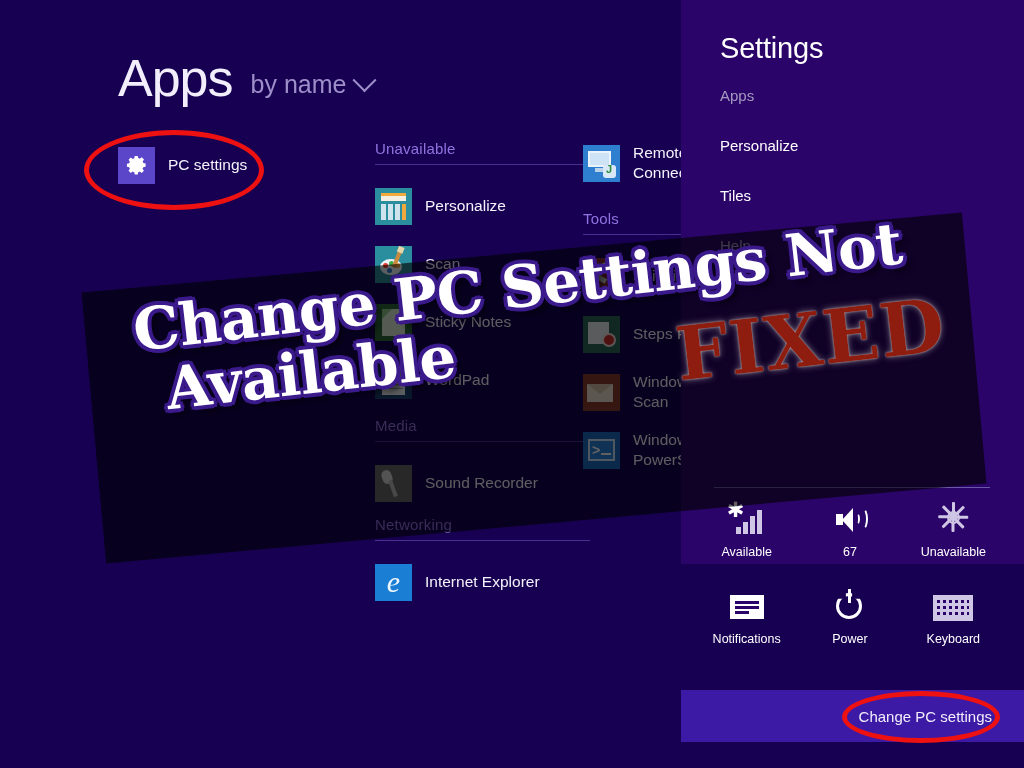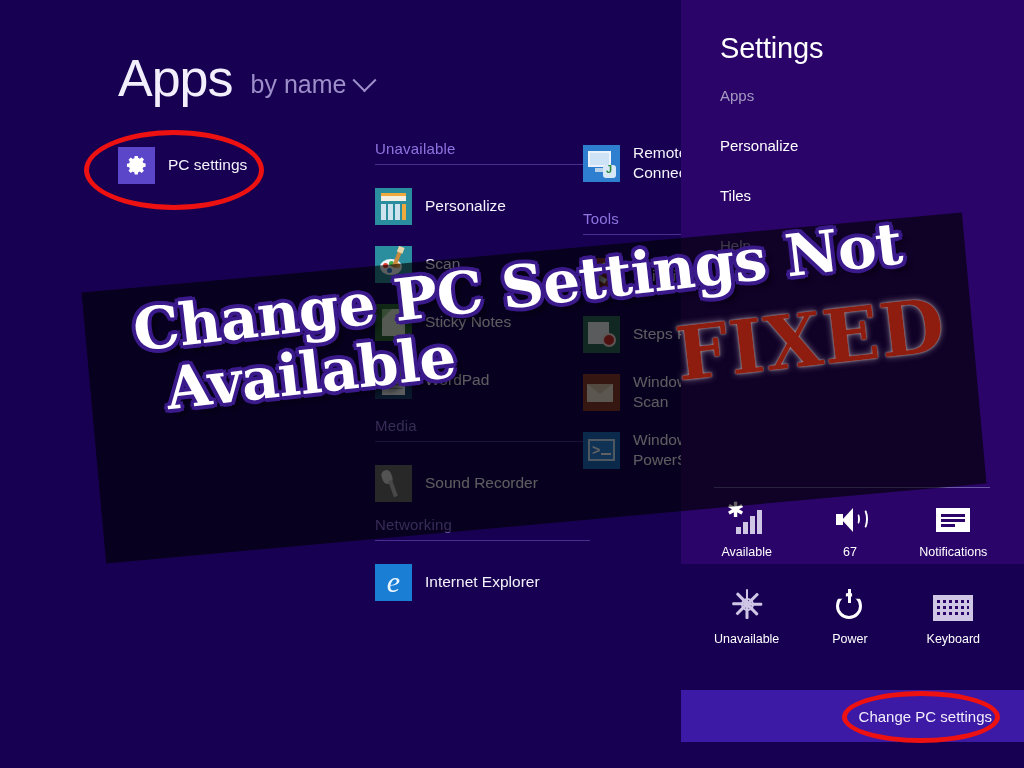--- a/index.html
+++ b/index.html
@@ -453,49 +453,49 @@
           <span class="cone"></span>
         <span class="w1"></span>
           <span class="w2"></span>
       </div>
     </div>
     <div class="quick-label">67</div>
   </div>
 
   <div class="quick-item">
     <div class="quick-icon">
-      <div class="notif">
-        <span class="bg"></span>
-        <span class="l l1"></span>
-          <span class="l l2"></span>
-          <span class="l l3"></span>
-      </div>
-    </div>
-    <div class="quick-label">Notifications</div>
-  </div>
-
-  <div class="quick-item">
-    <div class="quick-icon">
       <div class="sun">
         <span class="core"></span>
         <span class="ray" style="transform:rotate(0deg)   translateY(-15px)"></span>
         <span class="ray" style="transform:rotate(45deg)  translateY(-15px)"></span>
         <span class="ray" style="transform:rotate(90deg)  translateY(-15px)"></span>
         <span class="ray" style="transform:rotate(135deg) translateY(-15px)"></span>
         <span class="ray" style="transform:rotate(180deg) translateY(-15px)"></span>
         <span class="ray" style="transform:rotate(225deg) translateY(-15px)"></span>
         <span class="ray" style="transform:rotate(270deg) translateY(-15px)"></span>
         <span class="ray" style="transform:rotate(315deg) translateY(-15px)"></span>
       </div>
     </div>
     <div class="quick-label">Unavailable</div>
   </div>
 
   <div class="quick-item">
     <div class="quick-icon">
+      <div class="notif">
+        <span class="bg"></span>
+        <span class="l l1"></span>
+          <span class="l l2"></span>
+          <span class="l l3"></span>
+      </div>
+    </div>
+    <div class="quick-label">Notifications</div>
+  </div>
+
+  <div class="quick-item">
+    <div class="quick-icon">
       <div class="pwr">
           <span class="ring"></span>
           <span class="stem"></span>
         </div>
     </div>
     <div class="quick-label">Power</div>
   </div>
 
   <div class="quick-item">
     <div class="quick-icon">

